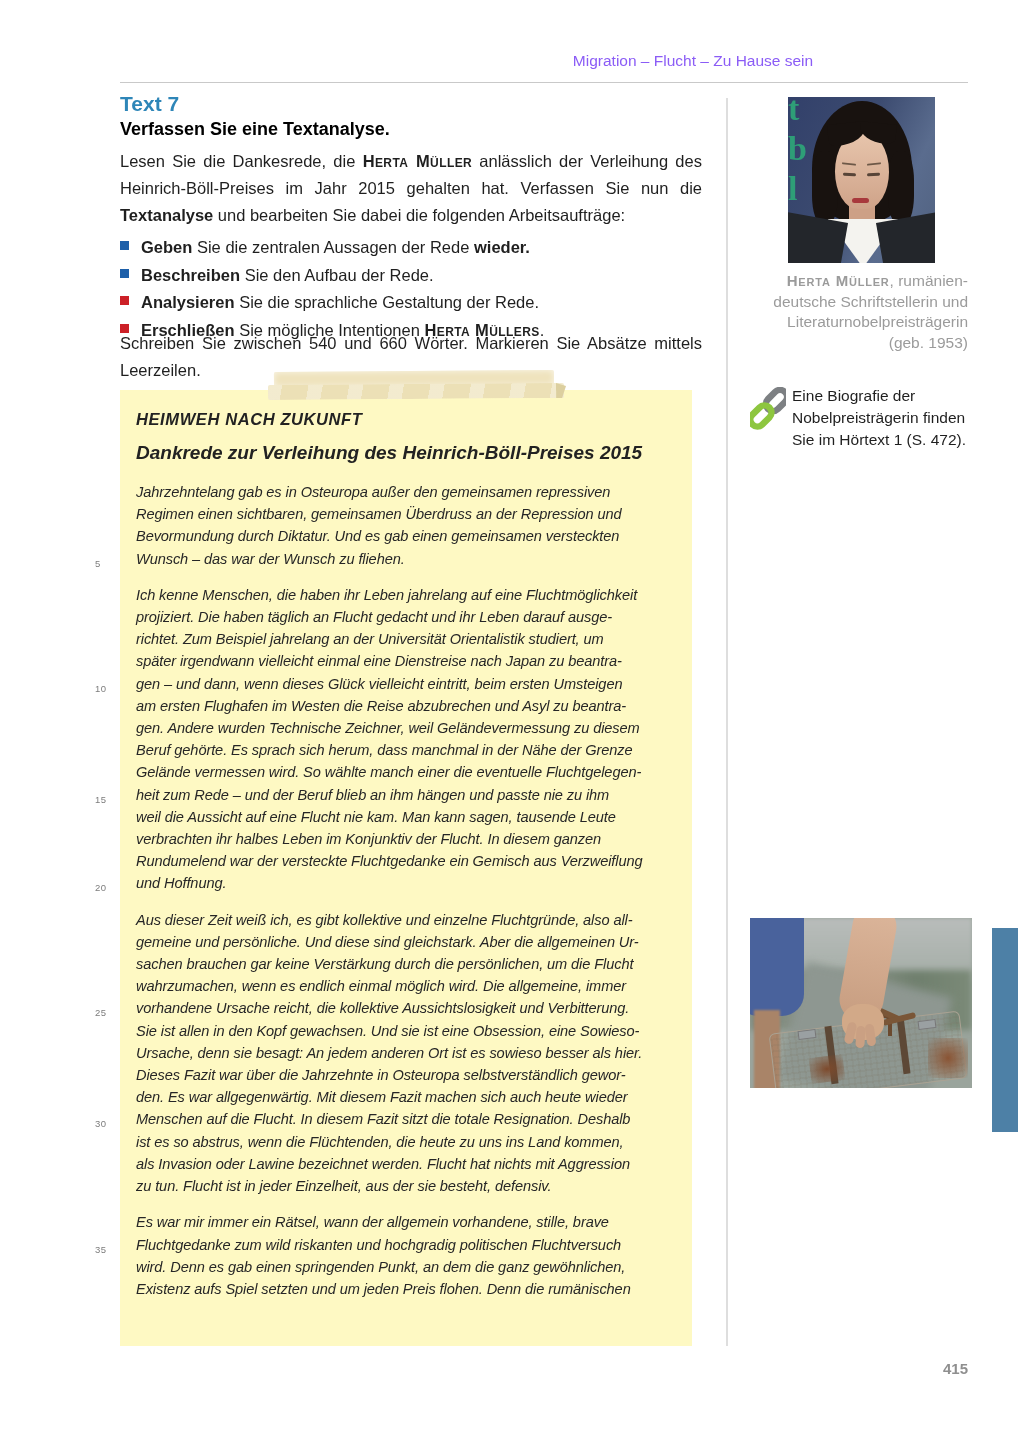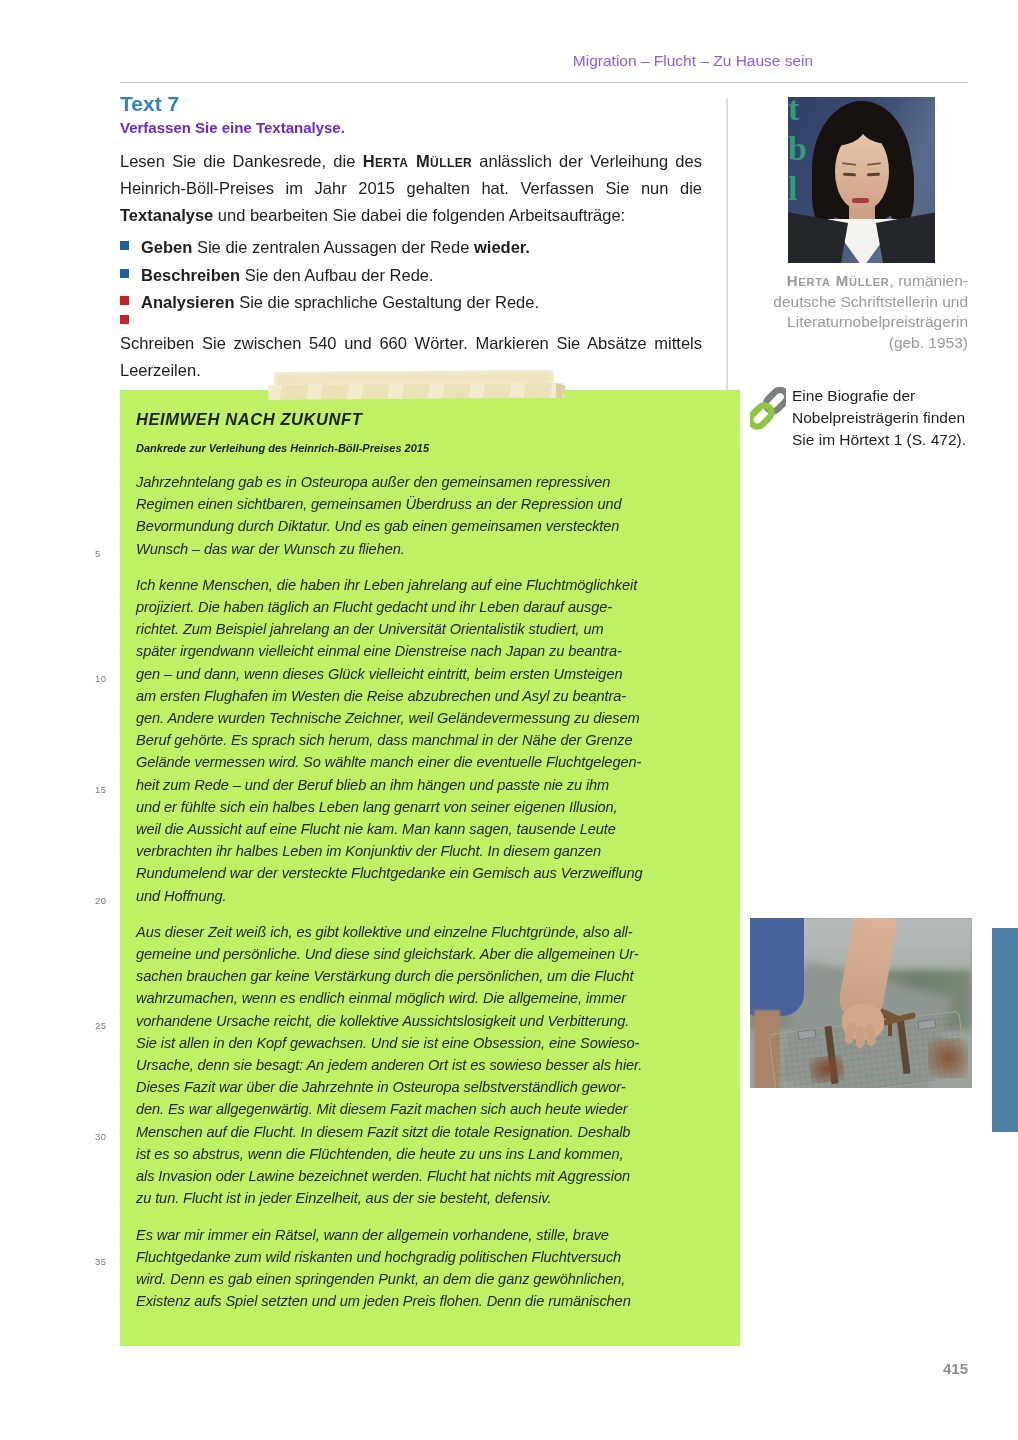--- a/index.html
+++ b/index.html
@@ -9,43 +9,43 @@
   .sc{font-variant:small-caps;letter-spacing:.4px;font-weight:bold;}
 
   
   .running-head{position:absolute;top:52px;left:418px;width:550px;text-align:center;
     color:#8b5cf6;font-size:15.5px;}
   .head-rule{position:absolute;top:82px;left:120px;width:848px;height:1px;background:#c9c9c9;}
   .col-divider{position:absolute;top:98px;left:726px;width:2px;height:1248px;background:#dedede;}
 
   
   .task-label{position:absolute;top:92px;left:120px;font-size:21px;font-weight:600;color:#2e86b8;}
-  .task-title{position:absolute;top:119px;left:120px;font-size:15px;font-weight:bold;color:#6d28d9;}
+  .task-title{position:absolute;top:119px;left:120px;font-size:18px;font-weight:bold;color:#000000;}
   .task-intro{position:absolute;top:148px;left:120px;width:582px;font-size:16.5px;
     line-height:27px;text-align:justify;color:#1f1f1f;}
   .bullet-list{position:absolute;top:234px;left:120px;width:582px;}
   .bullet-row{display:flex;align-items:baseline;font-size:16.5px;line-height:27.5px;color:#1f1f1f;}
   .bullet-square{flex:0 0 auto;width:9px;height:9px;margin-right:12px;position:relative;top:-2px;align-self:center;}
   .task-note{position:absolute;top:330px;left:120px;width:582px;font-size:16.5px;
     line-height:27px;text-align:justify;color:#1f1f1f;}
 
   
   .tape{position:absolute;top:371px;left:268px;width:296px;height:29px;z-index:3;transform:rotate(-.4deg);}
   .tape .strip1{position:absolute;top:0;left:6px;right:10px;height:15px;background:#efe3bd;
     border-radius:2px;box-shadow:inset 0 0 6px rgba(255,255,255,.7);}
   .tape .strip2{position:absolute;top:13px;left:0;right:0;height:15px;background:#ece0b6;
     border-radius:2px;background-image:repeating-linear-gradient(100deg,rgba(255,255,255,.35) 0 14px,rgba(0,0,0,0) 14px 40px);}
   .tape .fold{position:absolute;top:13px;right:-2px;width:10px;height:15px;background:#dccf9f;
     clip-path:polygon(0 0,100% 20%,60% 100%,0 100%);}
 
-  .speech-box{position:absolute;top:390px;left:120px;width:620px;height:956px;
-    background:#bef264;box-sizing:border-box;padding:20px 16px 0 16px;z-index:2;}
+  .speech-box{position:absolute;top:390px;left:120px;width:572px;height:956px;
+    background:#fef9c3;box-sizing:border-box;padding:20px 16px 0 16px;z-index:2;}
   .speech-title{font-size:16.5px;font-weight:bold;font-style:italic;letter-spacing:.6px;
     color:#222;margin:0 0 13px 0;}
-  .speech-subtitle{font-size:11px;font-weight:bold;font-style:italic;color:#222;margin:0 0 17px 0;}
+  .speech-subtitle{font-size:19px;font-weight:bold;font-style:italic;color:#222;margin:0 0 17px 0;}
   .speech-para{margin:14px 0 12px 0;}
   .speech-line{position:relative;font-size:14.6px;font-style:italic;line-height:22.2px;
     white-space:nowrap;color:#262626;letter-spacing:-.1px;}
   .line-no{position:absolute;left:-41px;top:5px;width:26px;font-style:normal;
     font-size:9.5px;color:#7c7c7c;letter-spacing:.5px;}
 
   
   .portrait{position:absolute;top:97px;left:788px;width:147px;height:166px;overflow:hidden;
     background:linear-gradient(115deg,#32406a 0%,#3c4b70 42%,#5a6c8e 72%,#50617f 100%);}
   .portrait .letters{position:absolute;top:-8px;left:0px;font-family:"Liberation Serif",serif;
@@ -127,20 +127,21 @@
       <div class="bullet-row">
         <span class="bullet-square" style="background: rgb(29, 95, 169);"></span>
         <span><span class="b">Beschreiben</span><span> Sie den Aufbau der Rede.</span></span>
       </div>
       <div class="bullet-row">
         <span class="bullet-square" style="background: rgb(204, 32, 39);"></span>
         <span><span class="b">Analysieren</span><span> Sie die sprachliche Gestaltung der Rede.</span></span>
       </div>
       <div class="bullet-row">
         <span class="bullet-square" style="background: rgb(204, 32, 39);"></span>
+        <span><span class="b">Erschließen</span><span> Sie mögliche Intentionen </span><span class="sc">Herta Müllers</span><span>.</span></span>
       </div>
     </div>
   <div class="task-note">Schreiben Sie zwischen 540 und 660 Wörter. Markieren Sie Absätze mittels Leerzeilen.</div>
 
   <div class="tape">
     <div class="strip1"></div>
       <div class="strip2"></div>
       <div class="fold"></div>
   </div>
 
@@ -158,21 +159,20 @@
           <div class="speech-line"><span>Ich kenne Menschen, die haben ihr Leben jahrelang auf eine Fluchtmöglichkeit</span></div>
           <div class="speech-line"><span>projiziert. Die haben täglich an Flucht gedacht und ihr Leben darauf ausge-</span></div>
           <div class="speech-line"><span>richtet. Zum Beispiel jahrelang an der Universität Orientalistik studiert, um</span></div>
           <div class="speech-line"><span>später irgendwann vielleicht einmal eine Dienstreise nach Japan zu beantra-</span></div>
           <div class="speech-line"><span class="line-no">10</span><span>gen – und dann, wenn dieses Glück vielleicht eintritt, beim ersten Umsteigen</span></div>
           <div class="speech-line"><span>am ersten Flughafen im Westen die Reise abzubrechen und Asyl zu beantra-</span></div>
           <div class="speech-line"><span>gen. Andere wurden Technische Zeichner, weil Geländevermessung zu diesem</span></div>
           <div class="speech-line"><span>Beruf gehörte. Es sprach sich herum, dass manchmal in der Nähe der Grenze</span></div>
           <div class="speech-line"><span>Gelände vermessen wird. So wählte manch einer die eventuelle Fluchtgelegen-</span></div>
           <div class="speech-line"><span class="line-no">15</span><span>heit zum Rede – und der Beruf blieb an ihm hängen und passte nie zu ihm</span></div>
-          <div class="speech-line"><span>und er fühlte sich ein halbes Leben lang genarrt von seiner eigenen Illusion,</span></div>
           <div class="speech-line"><span>weil die Aussicht auf eine Flucht nie kam. Man kann sagen, tausende Leute</span></div>
           <div class="speech-line"><span>verbrachten ihr halbes Leben im Konjunktiv der Flucht. In diesem ganzen</span></div>
           <div class="speech-line"><span>Rundumelend war der versteckte Fluchtgedanke ein Gemisch aus Verzweiflung</span></div>
           <div class="speech-line"><span class="line-no">20</span><span>und Hoffnung.</span></div>
         </div>
         <div class="speech-para">
           <div class="speech-line"><span>Aus dieser Zeit weiß ich, es gibt kollektive und einzelne Fluchtgründe, also all-</span></div>
           <div class="speech-line"><span>gemeine und persönliche. Und diese sind gleichstark. Aber die allgemeinen Ur-</span></div>
           <div class="speech-line"><span>sachen brauchen gar keine Verstärkung durch die persönlichen, um die Flucht</span></div>
           <div class="speech-line"><span>wahrzumachen, wenn es endlich einmal möglich wird. Die allgemeine, immer</span></div>

